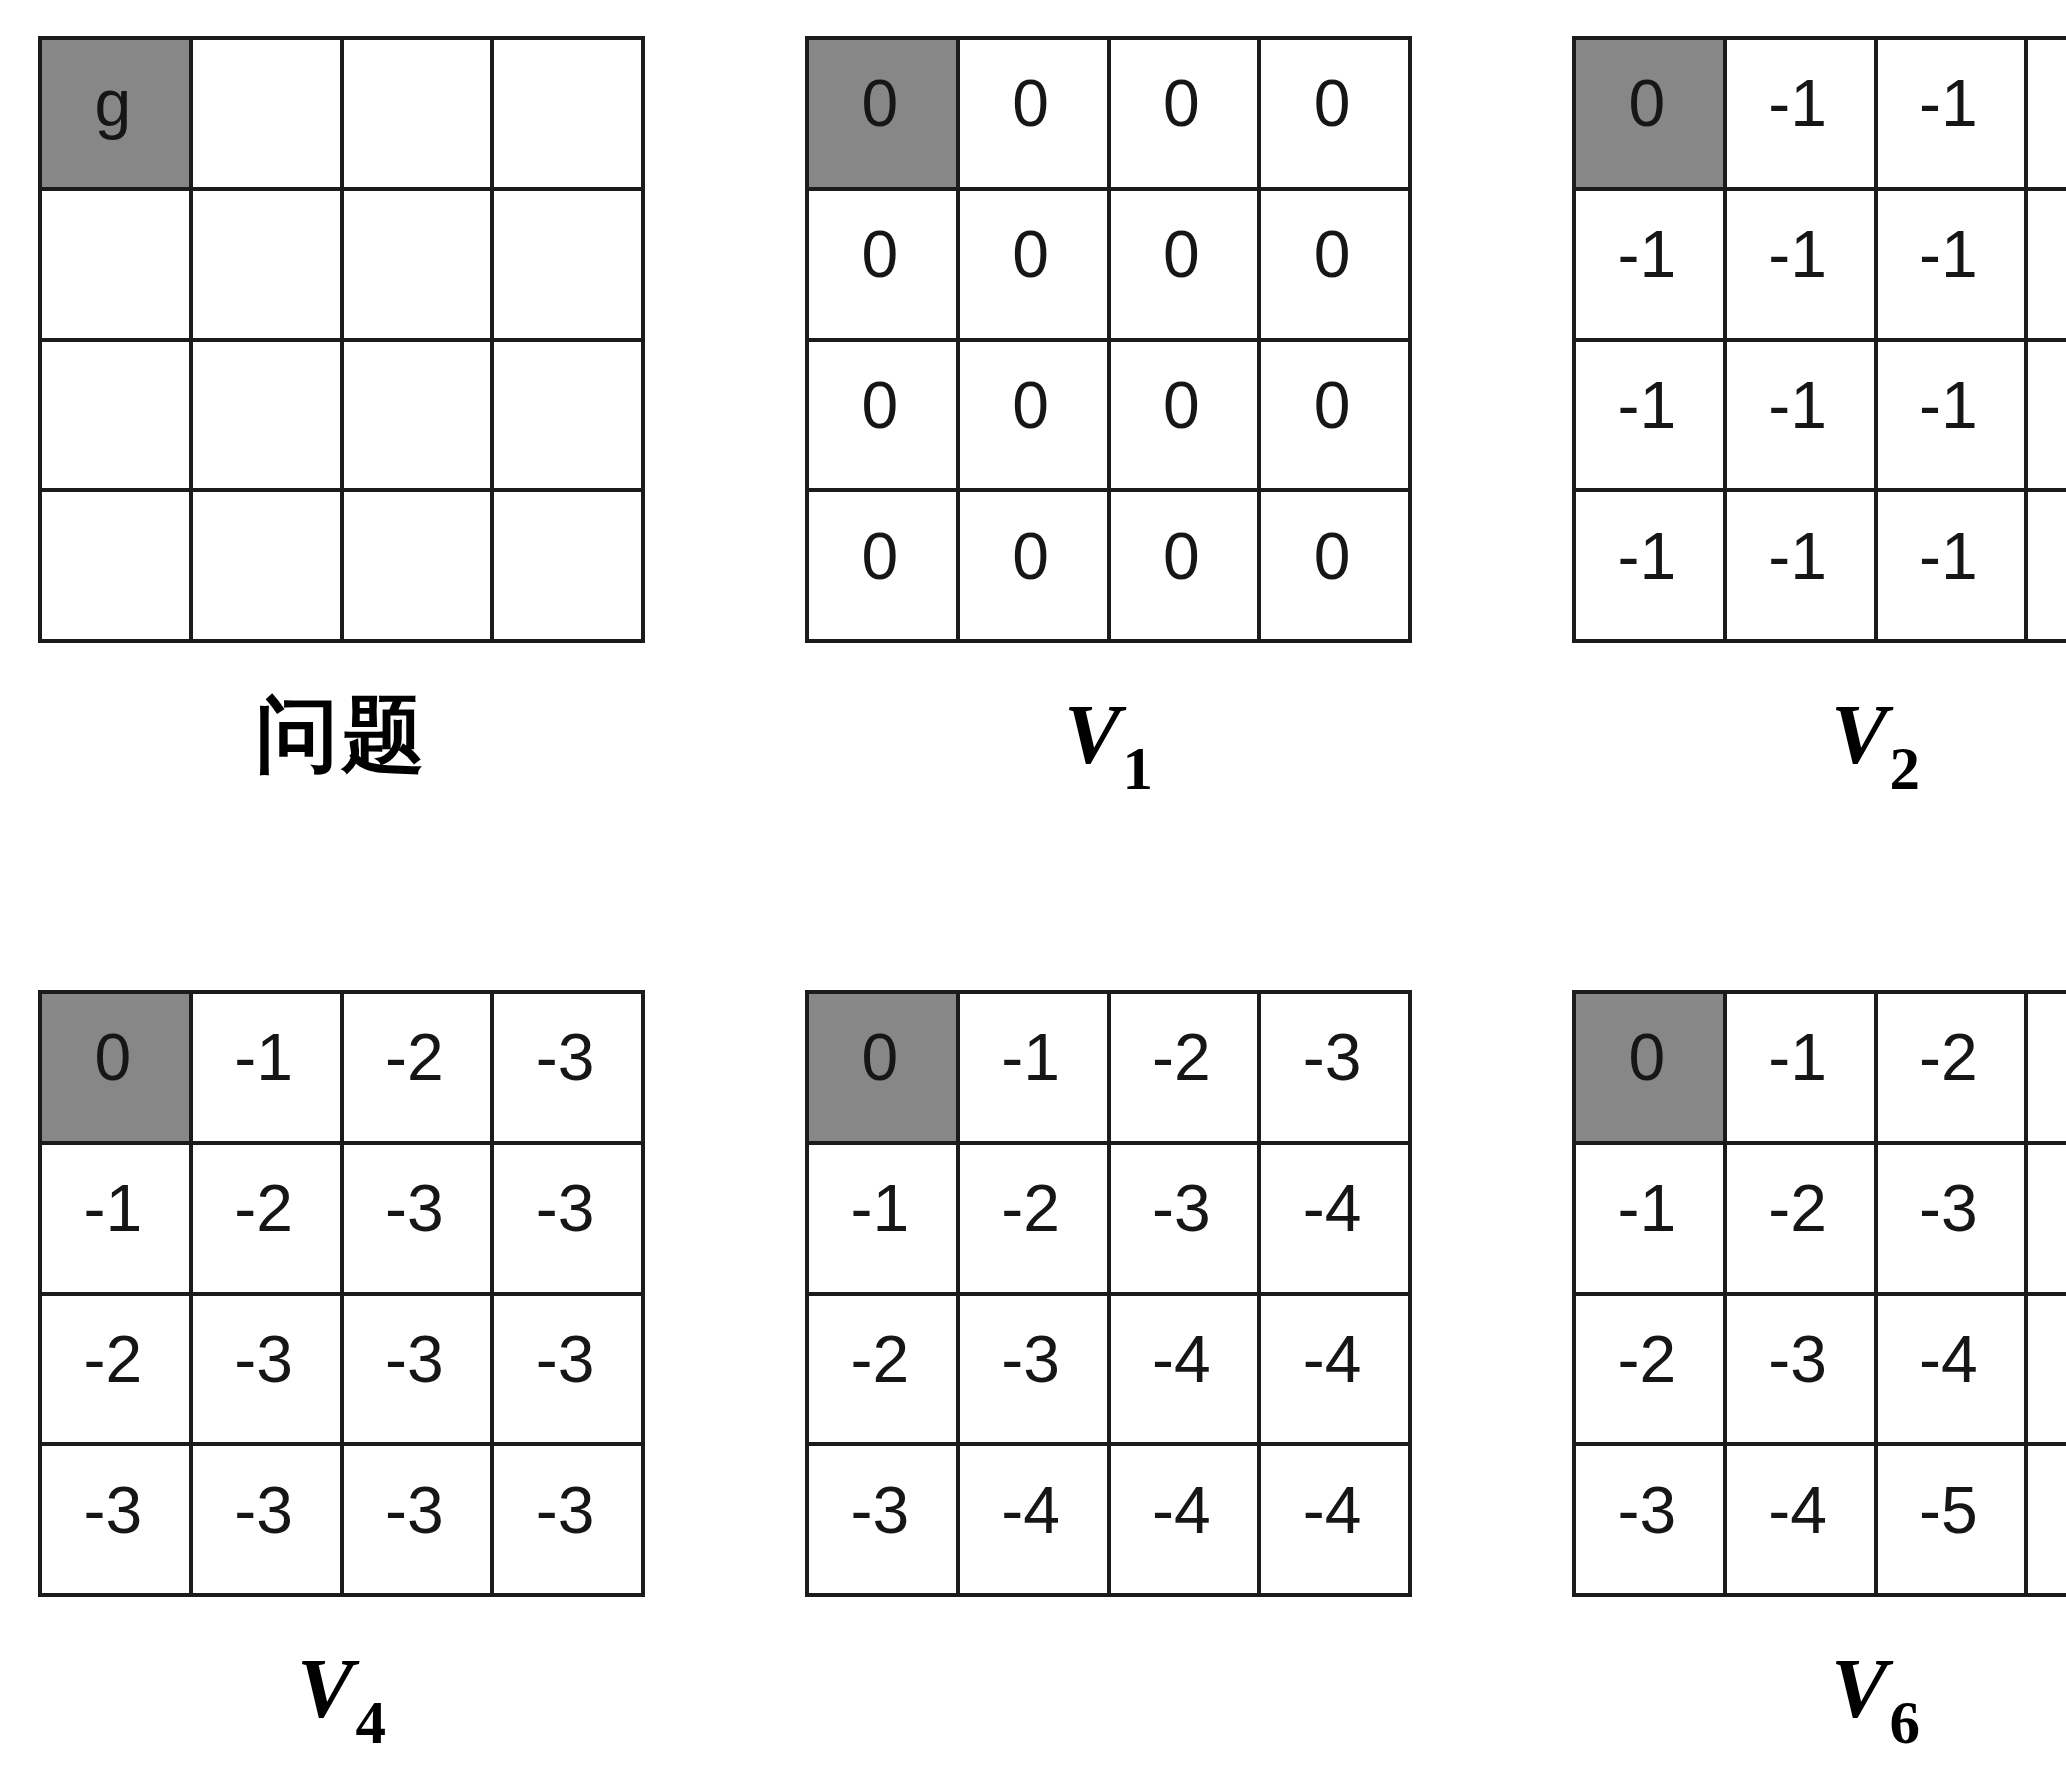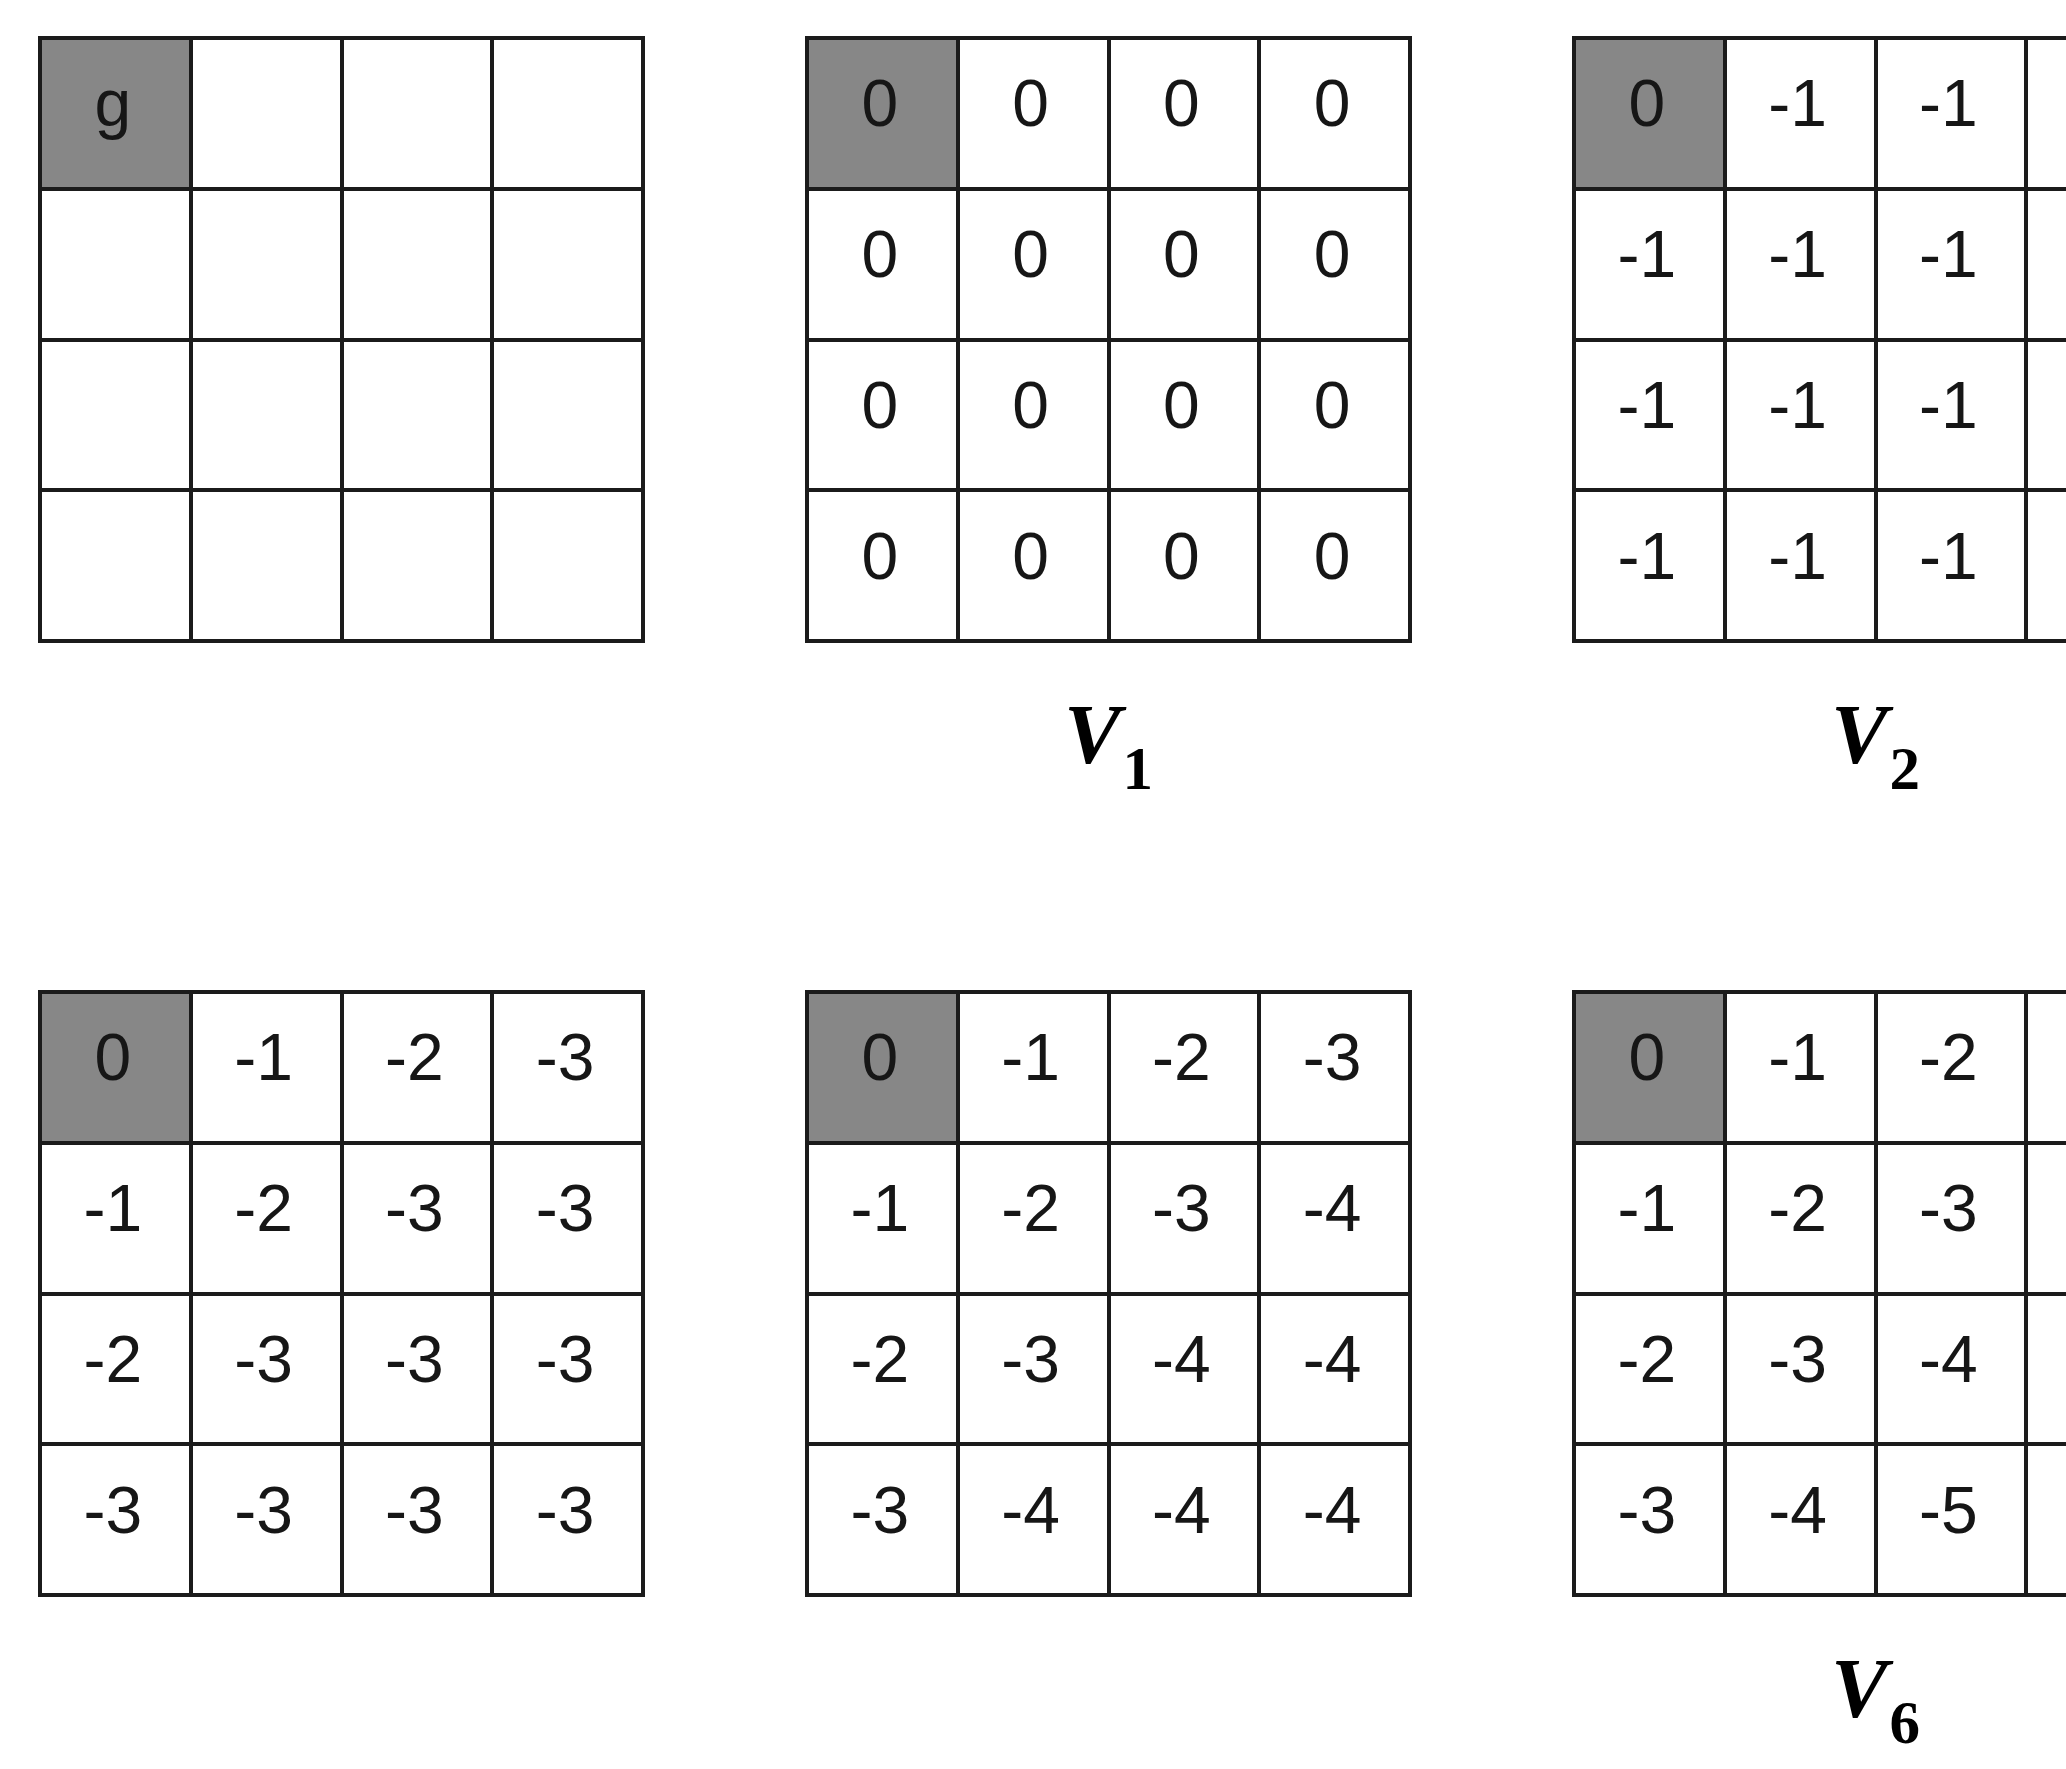--- a/index.html
+++ b/index.html
@@ -138,20 +138,23 @@
           <div class="cell" style="border-color: rgb(27, 27, 27);">
             <span class="val" style="color: rgb(22, 22, 22);"></span>
           </div>
           <div class="cell" style="border-color: rgb(27, 27, 27);">
             <span class="val" style="color: rgb(22, 22, 22);"></span>
           </div>
           <div class="cell" style="border-color: rgb(27, 27, 27);">
             <span class="val" style="color: rgb(22, 22, 22);"></span>
           </div>
         </div>
+        <div class="panel-label" style="color: rgb(0, 0, 0);">
+          <span class="text-label">问题</span>
+        </div>
       </div>
       <div class="panel">
         <div class="grid" style="border-color: rgb(27, 27, 27);">
           <div class="cell goal" style="border-color: rgb(27, 27, 27); background: rgb(135, 135, 135);">
             <span class="val" style="color: rgb(22, 22, 22);">0</span>
           </div>
           <div class="cell" style="border-color: rgb(27, 27, 27);">
             <span class="val" style="color: rgb(22, 22, 22);">0</span>
           </div>
           <div class="cell" style="border-color: rgb(27, 27, 27);">
@@ -293,20 +296,23 @@
           </div>
           <div class="cell" style="border-color: rgb(27, 27, 27);">
             <span class="val" style="color: rgb(22, 22, 22);">-3</span>
           </div>
           <div class="cell" style="border-color: rgb(27, 27, 27);">
             <span class="val" style="color: rgb(22, 22, 22);">-3</span>
           </div>
           <div class="cell" style="border-color: rgb(27, 27, 27);">
             <span class="val" style="color: rgb(22, 22, 22);">-3</span>
           </div>
+        </div>
+        <div class="panel-label" style="color: rgb(0, 0, 0);">
+          <span class="math-label"><span>V</span><span class="sub">4</span></span>
         </div>
       </div>
       <div class="panel">
         <div class="grid" style="border-color: rgb(27, 27, 27);">
           <div class="cell goal" style="border-color: rgb(27, 27, 27); background: rgb(135, 135, 135);">
             <span class="val" style="color: rgb(22, 22, 22);">0</span>
           </div>
           <div class="cell" style="border-color: rgb(27, 27, 27);">
             <span class="val" style="color: rgb(22, 22, 22);">-1</span>
           </div>

